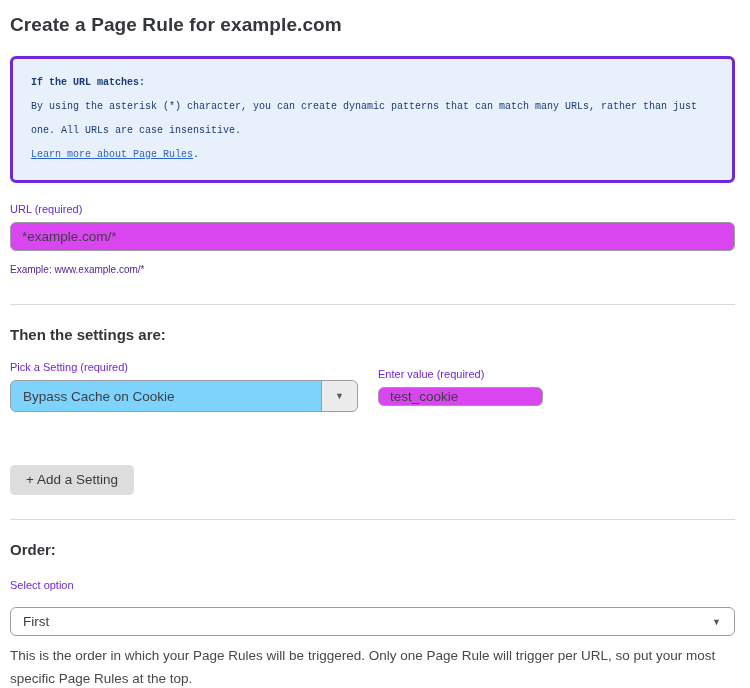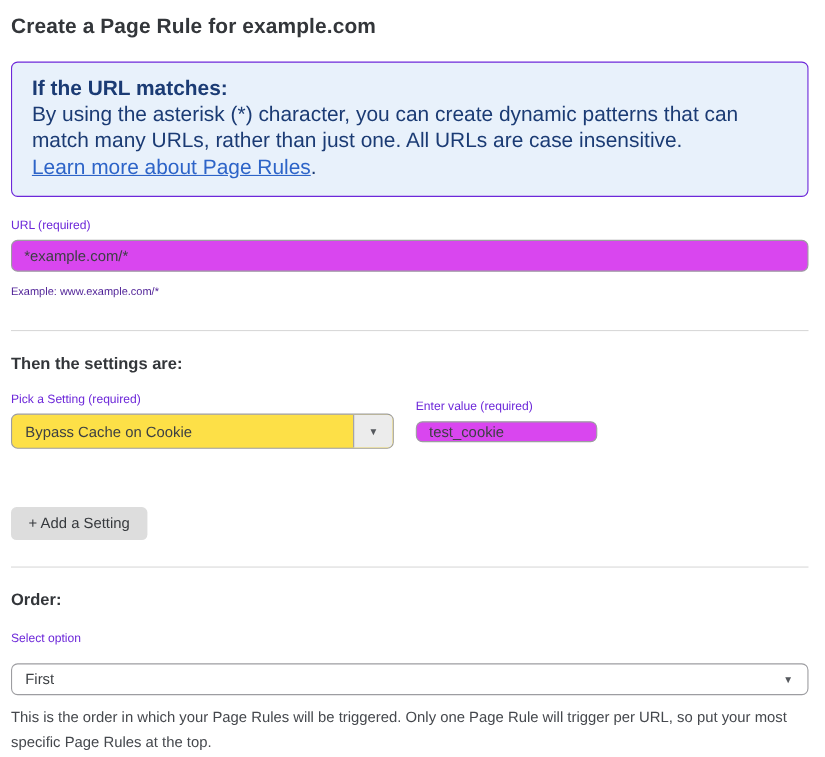--- a/index.html
+++ b/index.html
@@ -15,27 +15,28 @@
   .page-title {
     font-size: 19px;
     font-weight: bold;
     color: #33363a;
     letter-spacing: 0.1px;
     margin-bottom: 20px;
   }
 
   .info-box {
     background: #e8f1fb;
-    border: 1px solid #6d28d9;
+    border: 3px solid #6d28d9;
     border-radius: 6px;
     padding: 12px 18px 13px 18px;
     color: #1b3b74;
-    font-size: 19px;
+    font-size: 10px;
     line-height: 24px;
     margin-bottom: 20px;
+    font-family: Liberation Mono, monospace;
   }
   .info-box .info-heading { font-weight: bold; }
   .info-box a.info-link {
     color: #2d64c8;
     text-decoration: underline;
     cursor: pointer;
   }
 
   .field-label {
     font-size: 11px;
@@ -85,21 +86,21 @@
   .setting-col { width: 348px; }
   .value-col { margin-left: 20px; padding-top: 7px; width: 165px; }
 
   .select-box {
     display: flex;
     align-items: stretch;
     width: 348px;
     height: 32px;
     border: 1px solid #9d9da1;
     border-radius: 6px;
-    background: #fde047;
+    background: #7dd3fc;
     cursor: pointer;
     overflow: hidden;
   }
   .select-box .select-value {
     flex: 1;
     display: flex;
     align-items: center;
     padding: 0 12px;
     font-size: 13.5px;
     color: #3c3f43;

